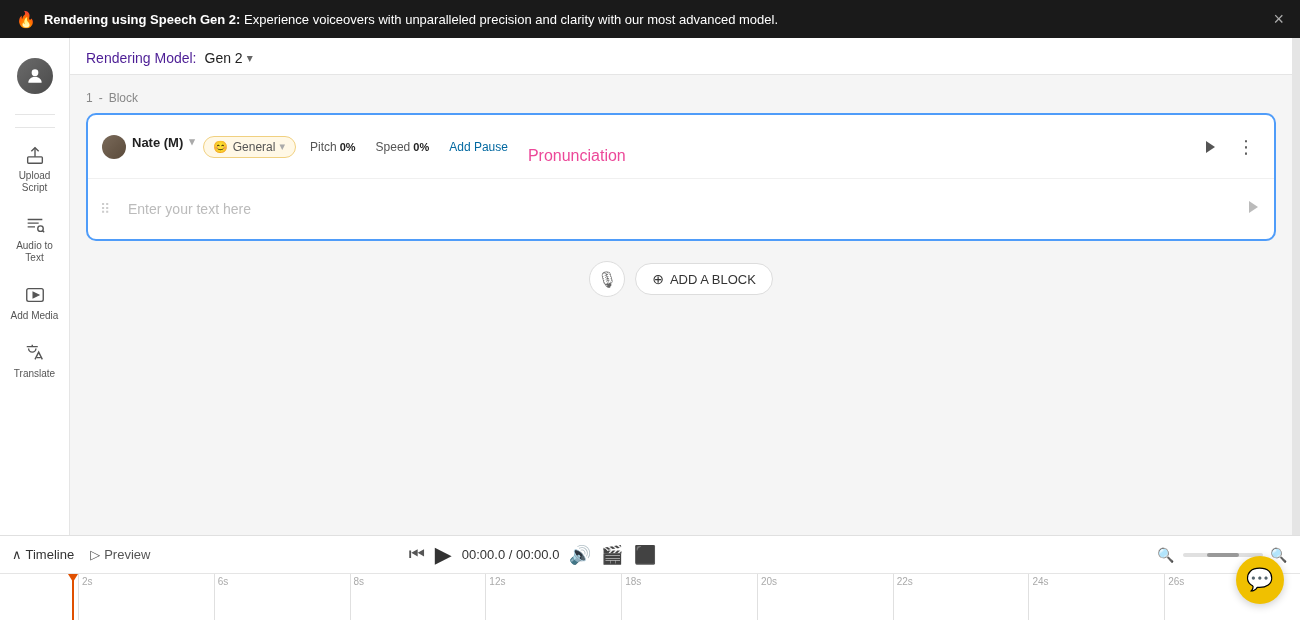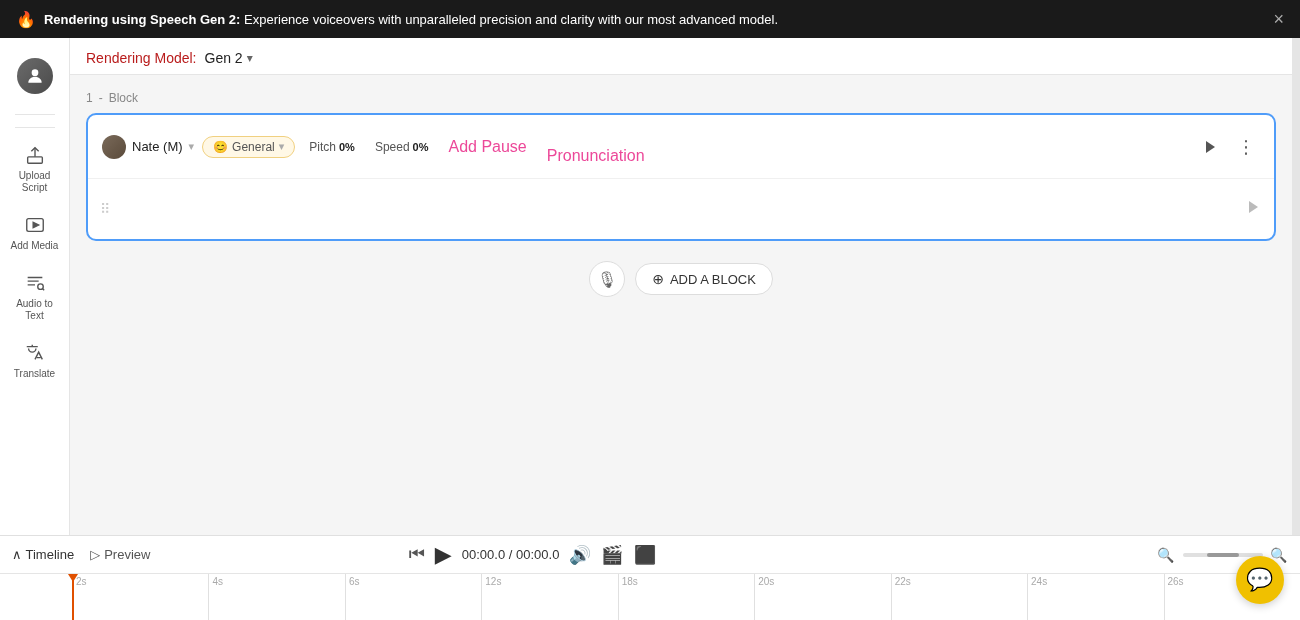--- a/index.html
+++ b/index.html
@@ -97,21 +97,21 @@
       padding: 12px 16px 8px;
       background: #fff;
       border-bottom: 1px solid #e5e5e5;
       display: flex;
       align-items: center;
       gap: 8px;
     }
     .rendering-label {
       font-size: 14px;
       font-weight: 500;
-      color: #b91c1c;
+      color: #4c1d95;
     }
     .rendering-dropdown {
       display: flex;
       align-items: center;
       gap: 4px;
       cursor: pointer;
       color: #222;
       font-size: 14px;
       font-weight: 500;
       background: none;
@@ -147,27 +147,26 @@
     
     .block-toolbar {
       display: flex;
       align-items: center;
       padding: 10px 14px;
       gap: 8px;
       border-bottom: 1px solid #f0f0f0;
     }
     .voice-selector {
       display: flex;
-      align-items: center;
       gap: 6px;
       cursor: pointer;
       background: none;
       border: none;
       font-size: 13px;
-      font-weight: 400;
+      font-weight: 700;
       color: #222;
     }
     .voice-avatar {
       width: 24px;
       height: 24px;
       border-radius: 50%;
       overflow: hidden;
       background: #ccc;
     }
     .voice-avatar-inner {
@@ -193,22 +192,22 @@
       gap: 3px;
       font-size: 12px;
       color: #555;
       cursor: pointer;
       background: none;
       border: none;
       padding: 3px 6px;
     }
     .pitch-btn strong, .speed-btn strong { color: #222; font-size: 11px; }
     .add-pause-btn {
-      font-size: 16px;
-      color: #ec4899;
+      font-size: 12px;
+      color: #0369a1;
       cursor: pointer;
       background: none;
       border: none;
       padding: 3px 6px;
     }
     .pronunciation-btn {
       font-size: 16px;
       color: #ec4899;
       cursor: pointer;
       background: none;
@@ -416,21 +415,21 @@
       width: 0;
       height: 0;
       border-left: 5px solid transparent;
       border-right: 5px solid transparent;
       border-top: 8px solid #e05000;
       transform: translateX(-4px);
       z-index: 3;
     }
     .ruler-ticks {
       position: absolute;
-      left: 72px;
+      left: 78px;
       right: 0;
       top: 0;
       height: 100%;
       display: flex;
     }
     .ruler-tick {
       flex: 1;
       border-left: 1px solid #e0e0e0;
       position: relative;
       font-size: 10px;
@@ -493,33 +492,33 @@
       <svg class="icon-svg" viewBox="0 0 24 24" fill="none" stroke="#555" stroke-width="1.5">
         <rect x="4" y="14" width="16" height="7" rx="1"></rect>
         <polyline points="8,8 12,4 16,8"></polyline>
         <line x1="12" y1="4" x2="12" y2="14"></line>
       </svg>
       <span style="font-size:10px;color:#555;text-align:center;line-height:1.2">Upload Script</span>
     </div>
 
     <div class="sidebar-item">
       <svg class="icon-svg" viewBox="0 0 24 24" fill="none" stroke="#555" stroke-width="1.5">
-        <rect x="3" y="5" width="18" height="14" rx="2"></rect>
-        <polygon points="10,9 10,15 16,12" fill="#555"></polygon>
-      </svg>
-      <span style="font-size:10px;color:#555;text-align:center;line-height:1.2">Add Media</span>
-    </div>
-
-    <div class="sidebar-item">
-      <svg class="icon-svg" viewBox="0 0 24 24" fill="none" stroke="#555" stroke-width="1.5">
         <path d="M4 6h16M4 10h12M4 14h8"></path>
         <circle cx="18" cy="16" r="3"></circle>
         <line x1="20.1" y1="18.1" x2="22" y2="20"></line>
       </svg>
       <span style="font-size:10px;color:#555;text-align:center;line-height:1.2">Audio to Text</span>
+    </div>
+
+    <div class="sidebar-item">
+      <svg class="icon-svg" viewBox="0 0 24 24" fill="none" stroke="#555" stroke-width="1.5">
+        <rect x="3" y="5" width="18" height="14" rx="2"></rect>
+        <polygon points="10,9 10,15 16,12" fill="#555"></polygon>
+      </svg>
+      <span style="font-size:10px;color:#555;text-align:center;line-height:1.2">Add Media</span>
     </div>
 
     <div class="sidebar-item">
       <svg class="icon-svg" viewBox="0 0 24 24" fill="none" stroke="#555" stroke-width="1.5">
         <path d="M3 5h12M9 3v2M5 7c0 2.2 1.8 4 4 4s4-1.8 4-4"></path>
         <path d="M12 19l4-8 4 8M14 17h4"></path>
       </svg>
       <span style="font-size:10px;color:#555;text-align:center;line-height:1.2">Translate</span>
     </div>
   </div>
@@ -578,20 +577,21 @@
             <svg width="16" height="16" viewBox="0 0 16 16" fill="none">
               <polygon points="4,2 13,8 4,14" fill="#555"></polygon>
             </svg>
           </button>
 
           <button class="more-btn">⋮</button>
         </div>
 
         <div class="block-text-area">
           <span class="drag-handle">⠿</span>
+          <span class="text-placeholder">Enter your text here</span>
           <button class="play-btn-text">
             <svg width="14" height="14" viewBox="0 0 14 14" fill="none">
               <polygon points="3,1 12,7 3,13" fill="#bbb"></polygon>
             </svg>
           </button>
         </div>
       </div>
 
       <div class="add-block-area">
         <button class="mic-btn">🎙</button>
@@ -638,22 +638,22 @@
       </div>
       <button class="ctrl-btn" style="font-size:14px;">🔍</button>
     </div>
   </div>
 
   <div class="timeline-ruler">
     <div class="ruler-playhead-arrow"></div>
     <div class="ruler-playhead"></div>
     <div class="ruler-ticks" id="ruler-ticks">
         <div class="ruler-tick">2s</div>
-        <div class="ruler-tick">4s</div>
         <div class="ruler-tick">6s</div>
+        <div class="ruler-tick">8s</div>
         <div class="ruler-tick">12s</div>
         <div class="ruler-tick">18s</div>
         <div class="ruler-tick">20s</div>
         <div class="ruler-tick">22s</div>
         <div class="ruler-tick">24s</div>
         <div class="ruler-tick">26s</div>
       </div>
   </div>
 </div>
 

